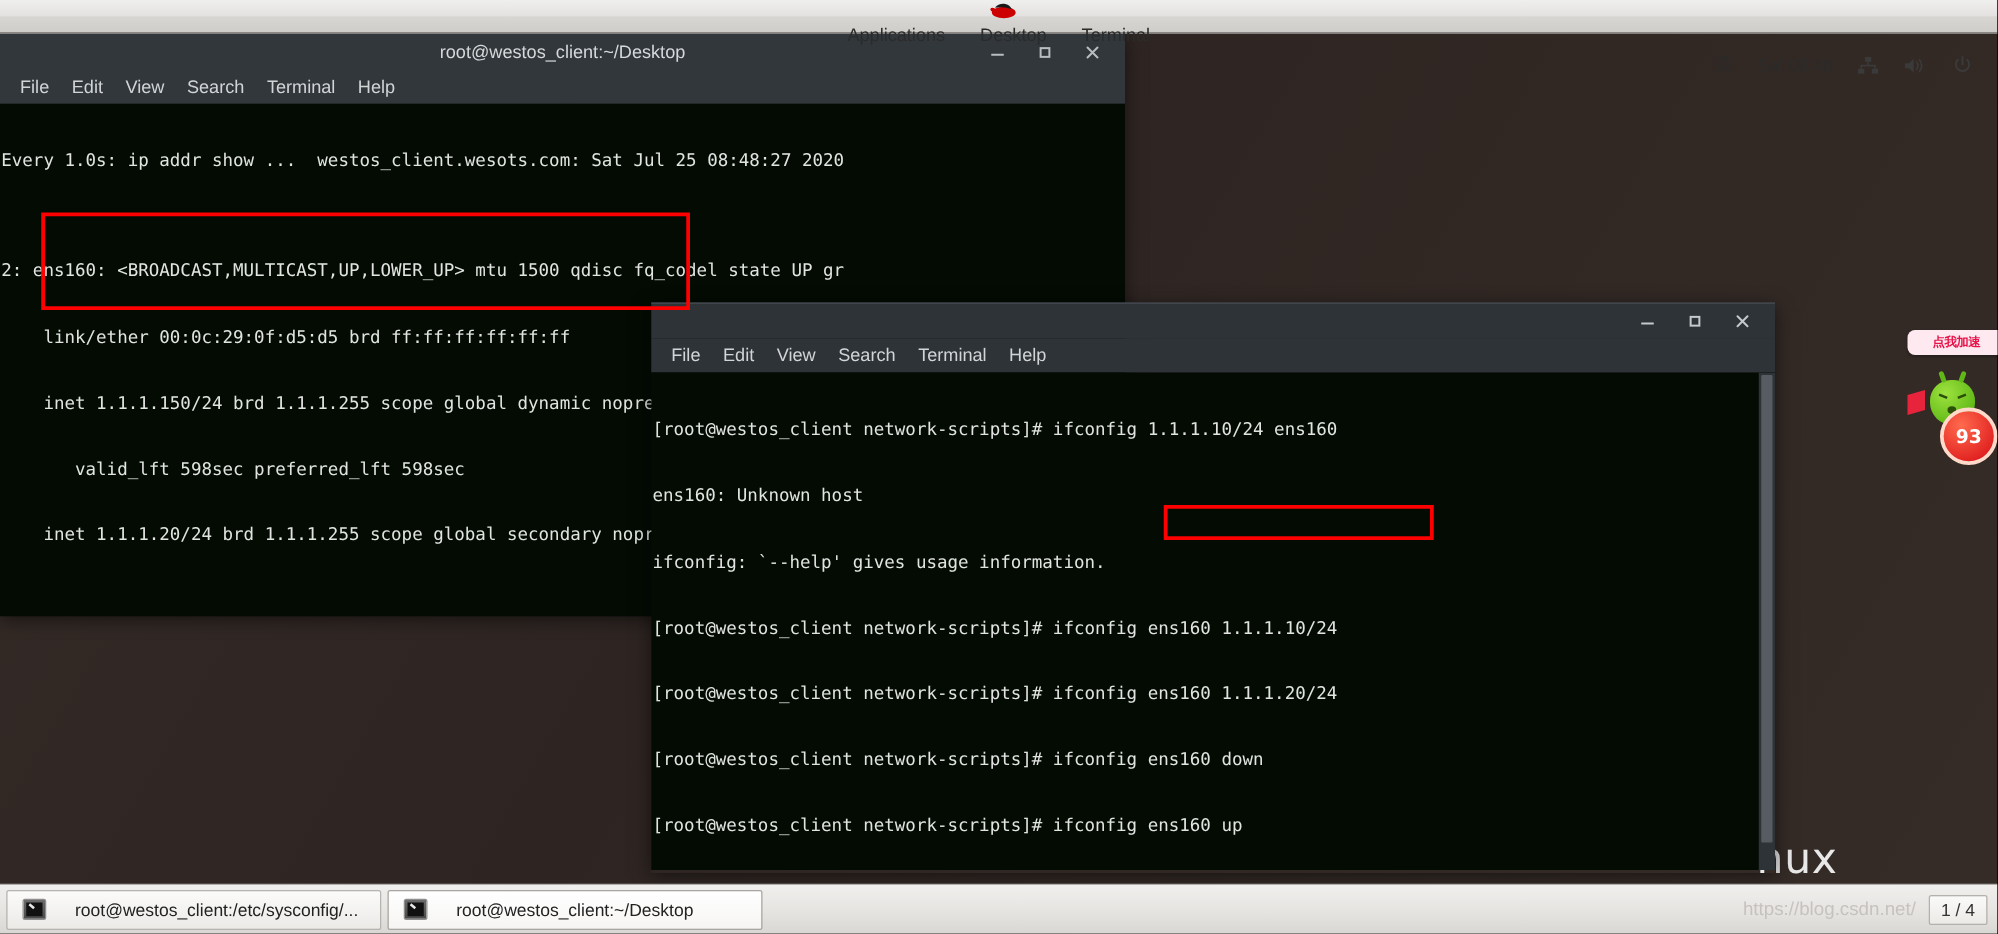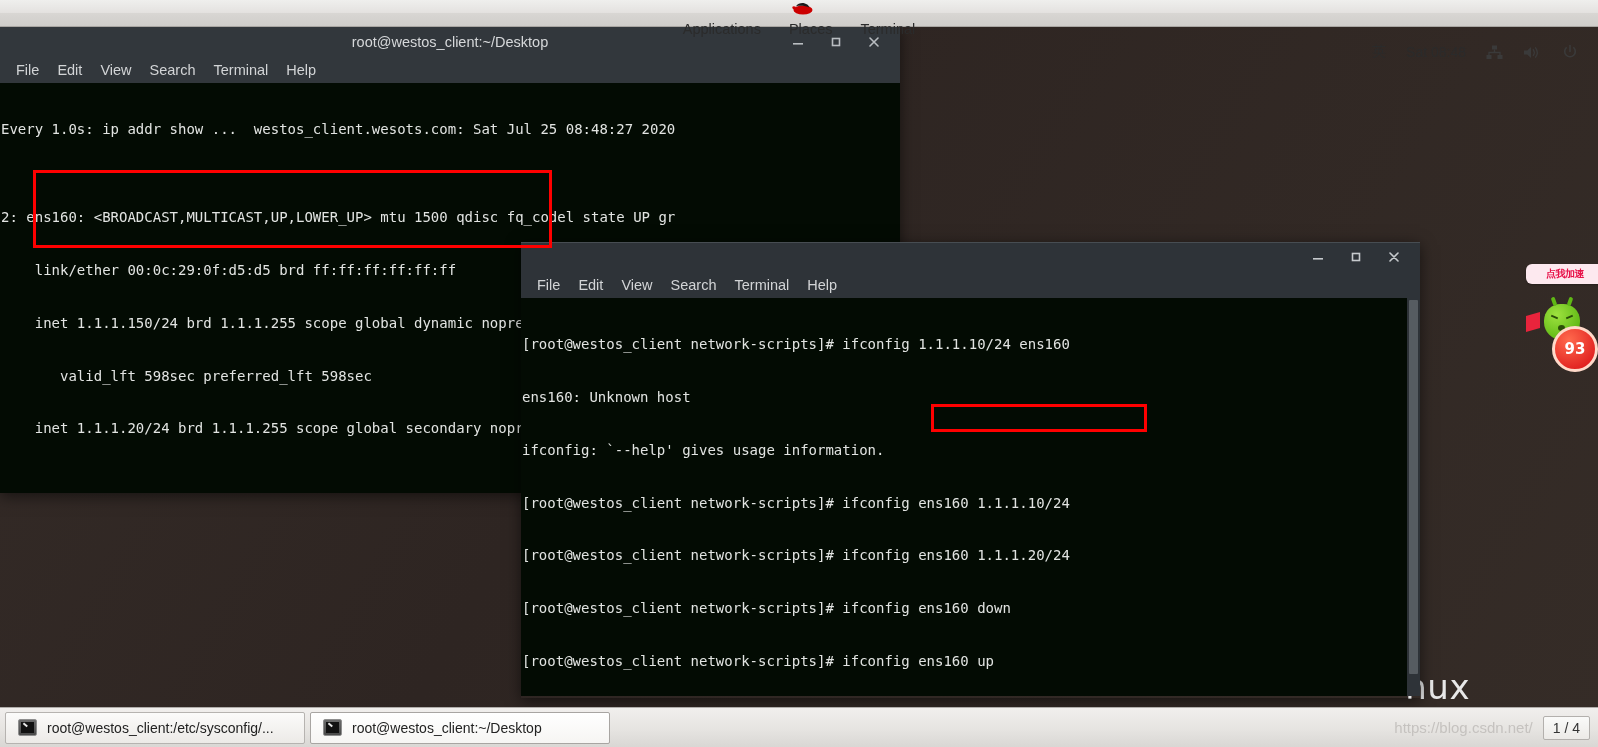--- a/index.html
+++ b/index.html
@@ -285,21 +285,21 @@
     border-top: 1px solid #b0adaa;
     display: flex;
     align-items: center;
     box-sizing: border-box;
     z-index: 60;
   }
   .task-btn {
     height: 32px;
     display: flex;
     align-items: center;
-    gap: 10px;
+    gap: 23px;
     padding: 0 12px;
     margin-left: 5px;
     min-width: 300px;
     max-width: 320px;
     border: 1px solid #b6b3b0;
     border-radius: 2px;
     background: linear-gradient(180deg, #fbfbfa 0%, #eceae7 100%);
     box-sizing: border-box;
     cursor: default;
   }
@@ -371,21 +371,21 @@
 <div id="top-panel">
   <div id="redhat-logo">
     <svg width="26" height="18" viewBox="0 0 26 18">
       <ellipse cx="13" cy="10" rx="9.5" ry="4.6" fill="#cc0000"></ellipse>
       <path d="M4.5 10c-1.6-1-2.7-2.1-2-3.2.6-1 2.3-.6 3.6.1" fill="#cc0000"></path>
       <path d="M6 6.2c1.6-2.3 5-3.6 8.2-3 2.9.6 4.6 2.3 5 4.2-3-1.6-9.4-2.2-13.2-1.2z" fill="#1a1a1a"></path>
     </svg>
   </div>
   <div class="panel-menu">
     <div class="panel-item">Applications</div>
-    <div class="panel-item">Places</div>
+    <div class="panel-item">Desktop</div>
     <div class="panel-item">Terminal</div>
   </div>
   <div id="panel-right">
     <div class="panel-right-item">英</div>
     <div class="panel-right-item">Sat 08:48</div>
     <div class="panel-right-item">
       <svg width="17" height="15" viewBox="0 0 17 15">
         <rect x="6" y="0.5" width="5" height="4" fill="#3a3a3a"></rect>
         <rect x="0.5" y="10" width="5" height="4" fill="#3a3a3a"></rect>
         <rect x="11.5" y="10" width="5" height="4" fill="#3a3a3a"></rect>

